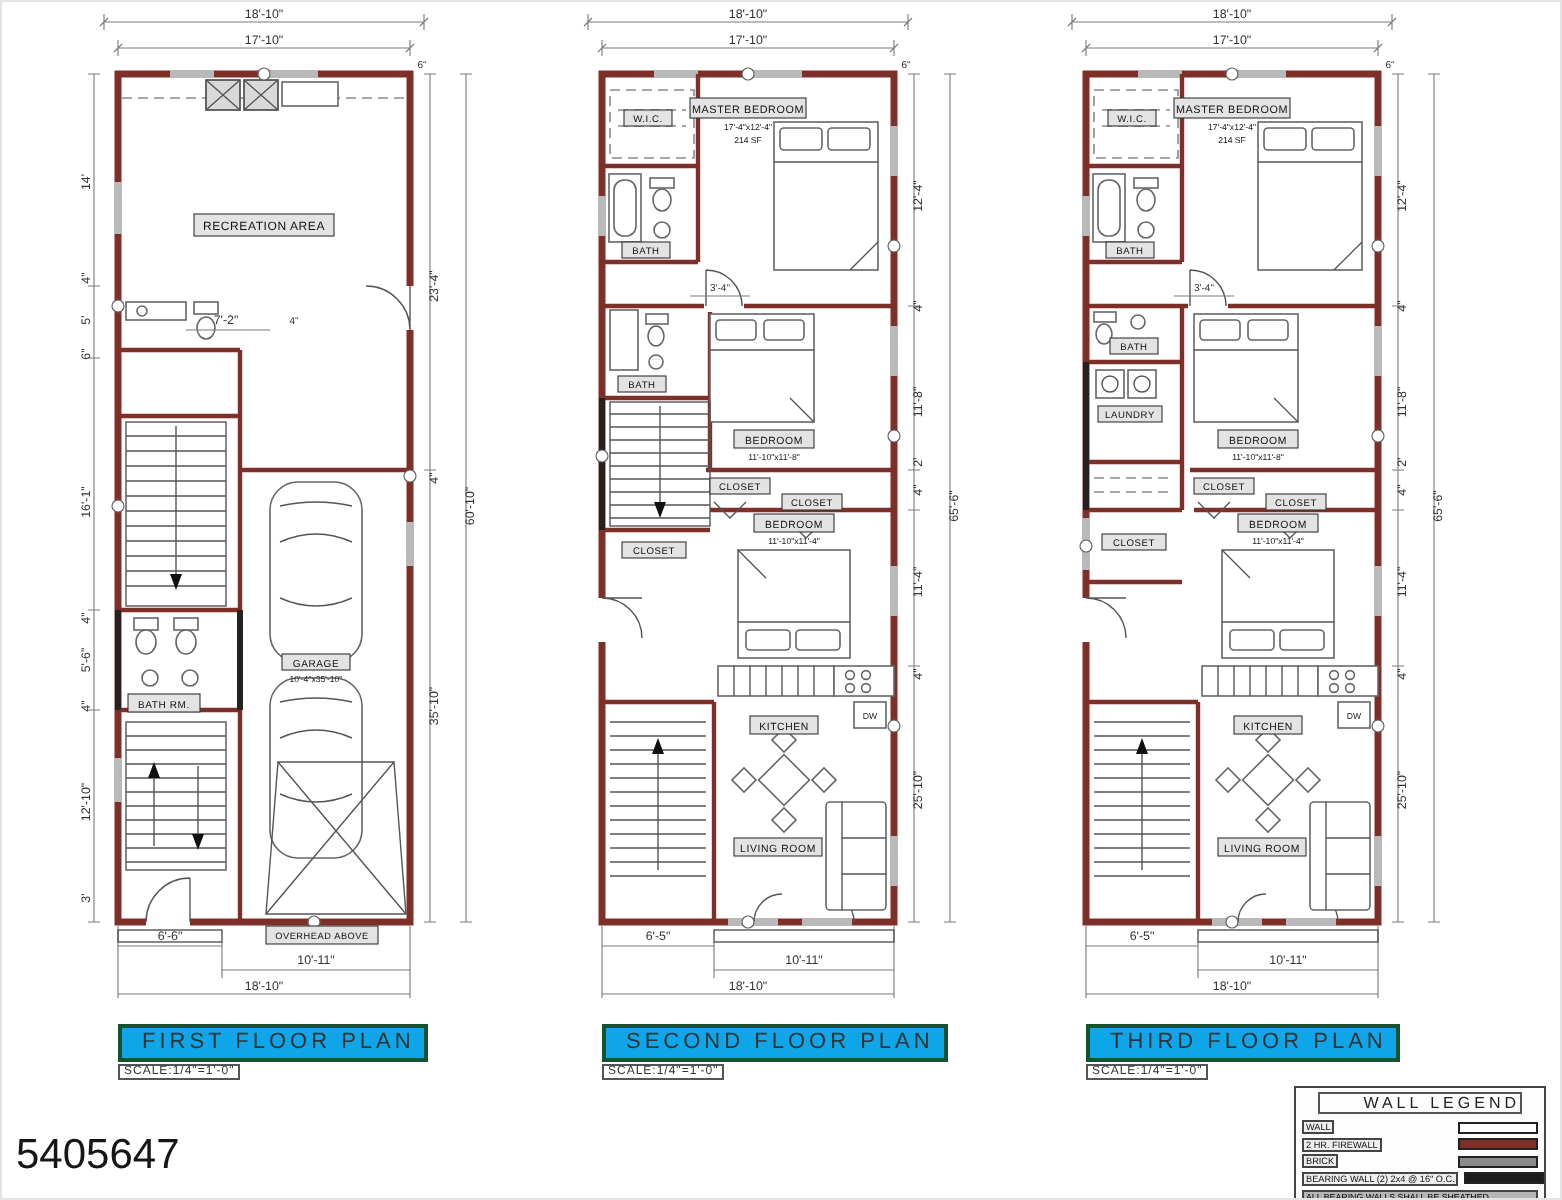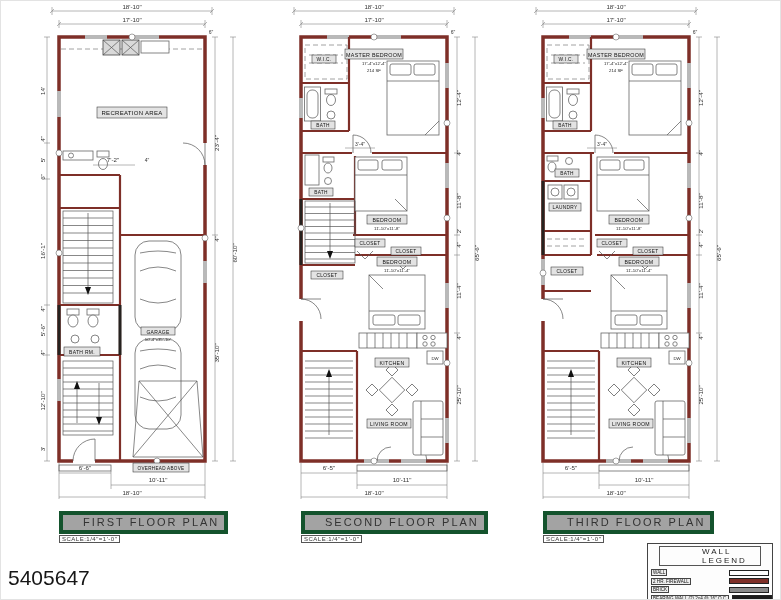--- a/index.html
+++ b/index.html
@@ -3,30 +3,30 @@
 <meta charset="utf-8">
 <style>
   html,body{margin:0;padding:0;background:#fff;}
   .sheet{position:relative;width:781px;height:600px;background:#fff;overflow:hidden;
          border:1px solid #e3e3e3;box-sizing:border-box;
          font-family:"Liberation Sans",sans-serif;}
   .plan{position:absolute;top:2px;width:250px;height:560px;}
   .plan-1{left:6px;} .plan-2{left:248px;} .plan-3{left:490px;}
   .plan svg{display:block;}
   .titleblock{position:absolute;left:52px;top:508px;}
-  .title-box{display:inline-block;border:4px solid #14532d;padding:1px 5px 2px 20px;
-             font-size:11px;letter-spacing:2px;color:#333;background:#a3a3a3;}
+  .title-box{display:inline-block;border:2px solid #14532d;padding:1px 5px 2px 10px;
+             font-size:11px;letter-spacing:2px;color:#333;background:#0ea5e9;}
   .scale-box{display:table;border:1px solid #555;padding:0 2px;margin-top:1px;
              font-size:6px;letter-spacing:.5px;color:#333;}
   .sheet-number{position:absolute;left:7px;top:565px;font-size:21px;color:#161616;text-align:center;}
   
   .legend{position:absolute;left:646px;top:542px;width:126px;border:1px solid #444;
           background:#fdfdfd;padding:1px 3px 3px 3px;box-sizing:border-box;}
-  .legend-title{text-align:left;font-size:8px;letter-spacing:2px;color:#222;
-                border:1px solid #555;margin:1px 8px 3px 8px;padding-left:42px;}
+  .legend-title{text-align:right;font-size:8px;letter-spacing:2px;color:#222;
+                border:1px solid #555;margin:1px 8px 3px 8px;}
   .legend-row{display:flex;align-items:center;justify-content:space-between;margin:1.5px 0;}
   .legend-label{font-size:4.6px;color:#111;border:.5px solid #444;padding:0 1px;background:#eee;white-space:nowrap;}
   .sw{width:38px;height:4px;border:.6px solid #222;flex:none;margin-left:3px;}
   .sw0{background:#FFFFFF;} .sw1{background:#7E2F28;} .sw2{background:#8A8A8A;} .sw3{background:#1C1C1C;}
   .legend-note{font-size:4.4px;color:#000;background:#b5b5b5;border:.5px solid #444;
                padding:0 1px;margin-top:2px;white-space:nowrap;}
   
   .wall{fill:none;stroke:#7E2F28;stroke-width:3.5;}
   .iw{stroke:#7E2F28;stroke-width:2.2;fill:none;}
   .blkw{stroke:#26221f;stroke-width:3;fill:none;}

